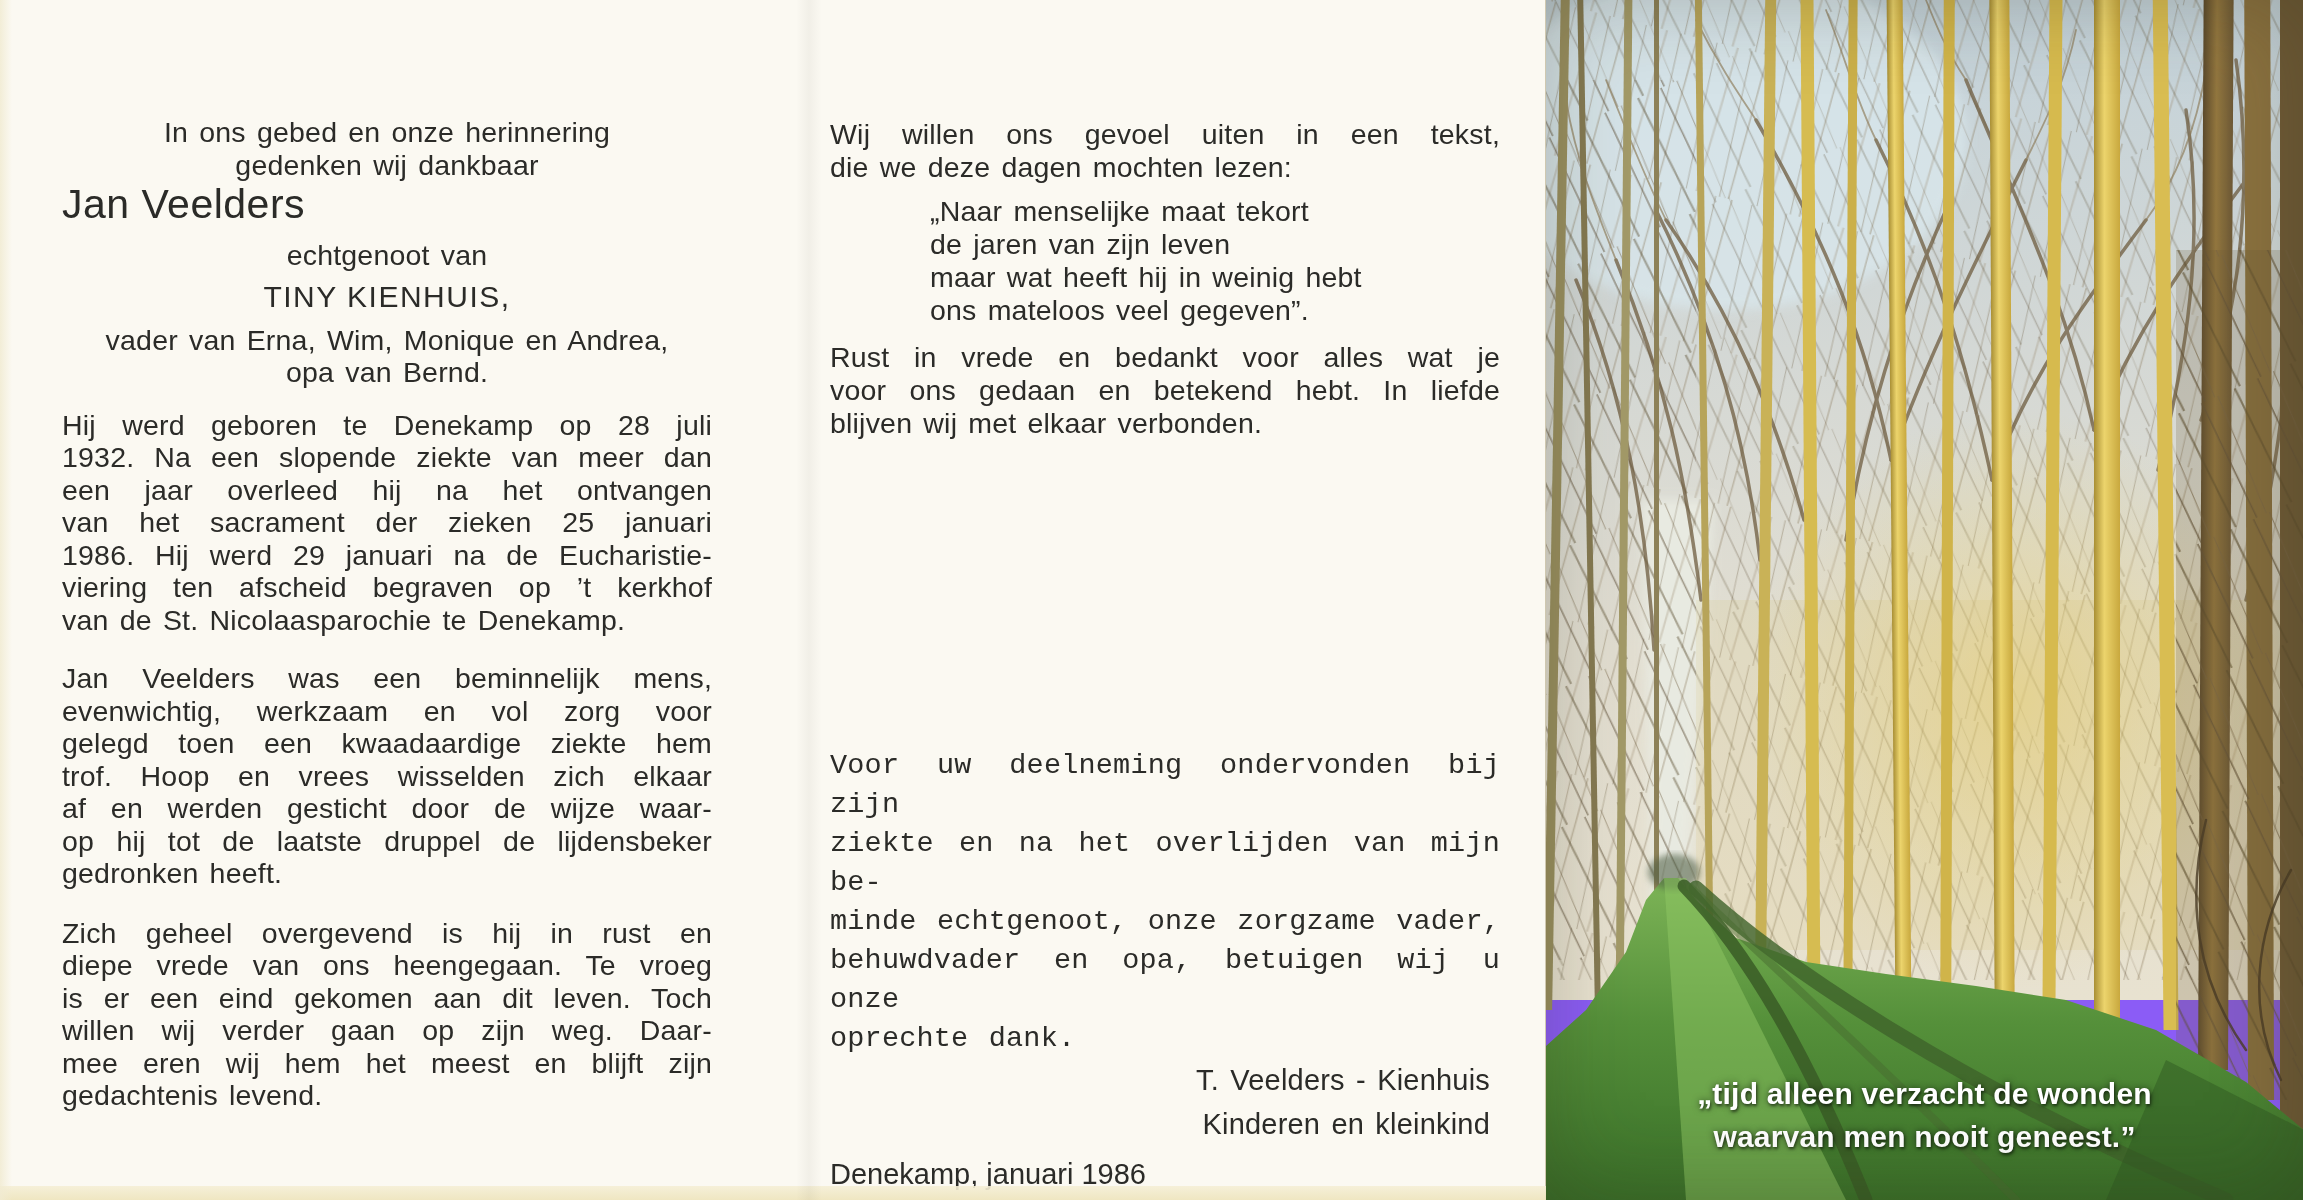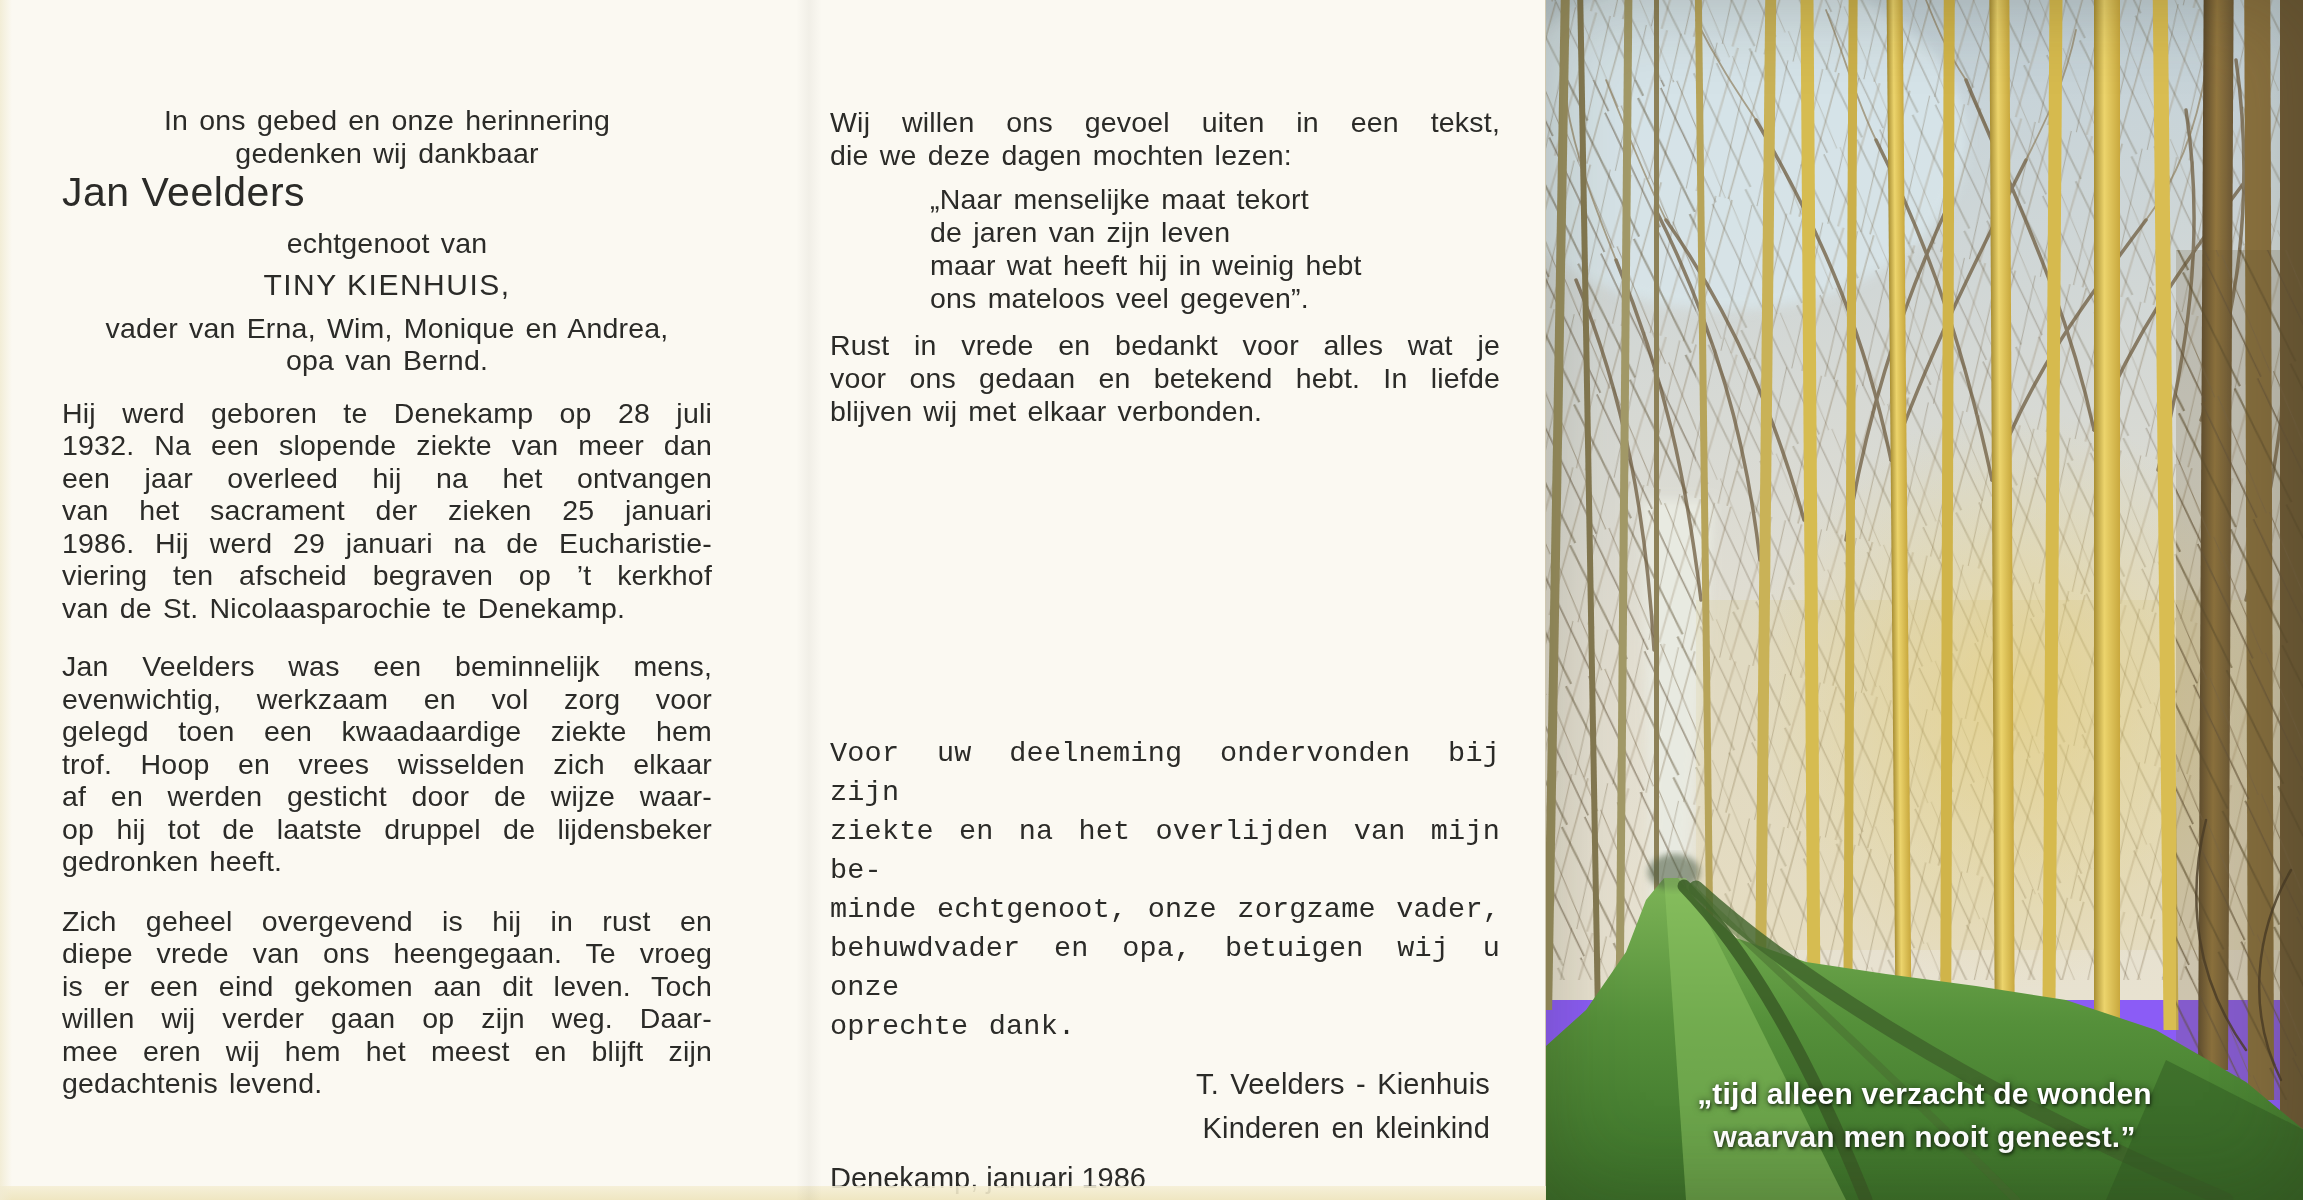--- a/index.html
+++ b/index.html
@@ -7,41 +7,41 @@
   }
   *{box-sizing:border-box;}
   html,body{margin:0;padding:0;background:#e8e5da;}
   #card{
     position:relative; width:2303px; height:1200px; overflow:hidden;
     background:var(--paper);
     font-family:"Liberation Sans","DejaVu Sans",sans-serif;
     color:var(--ink);
   }
   
-  .col{position:absolute; top:104px;}
+  .col{position:absolute; top:116px;}
   .col-left{left:62px; width:650px;}
   .col-middle{left:830px; width:670px;}
   .tblock{font-size:28.5px; line-height:32.5px; letter-spacing:0.2px; word-spacing:3px;}
   .tblock .tline{display:block;}
   .just .tline{text-align:justify; text-align-last:justify;}
   .just .tline:last-child{text-align-last:left;}
   .center .tline{text-align:center; text-align-last:center;}
   .name{font-size:41px; line-height:46px; letter-spacing:0.5px; }
   .rel{text-align:center; margin-top:12px;}
   .spouse{text-align:center; margin-top:8px; font-size:30px; letter-spacing:1.5px;}
   .fam{margin-top:10px;}
   .p1{margin-top:20px;}
   .p2{margin-top:26px;}
   .p3{margin-top:27px;}
   .m-intro{margin-top:2px;}
   .quote{margin-left:100px; margin-top:12px; line-height:33px;}
   .quote .tline{text-align:left;}
   .m-rest{margin-top:14px; line-height:33px;}
   .thanks{margin-top:306px; line-height:39px;font-family:Liberation Mono, monospace;}
-  .sig{margin-top:16px; font-size:29px; line-height:44px; padding-right:10px;}
+  .sig{margin-top:0; font-size:29px; line-height:44px; padding-right:10px;}
   .sig .tline{text-align:right;}
   .dateline{margin-top:12px; font-size:29px; line-height:33px;}
   .rule{margin-top:26px; height:2px; background:#2a2a26; width:100%;}
   .footer{margin-top:13px; font-size:26px; letter-spacing:0.4px; text-align:center;}
   
   .photo{
     position:absolute; left:1545px; top:0; width:758px; height:1200px;
     border-left:1px solid #cfc8b0; overflow:hidden; background:#8b5cf6;
   }
   .photo svg{display:block; width:758px; height:1200px;}

